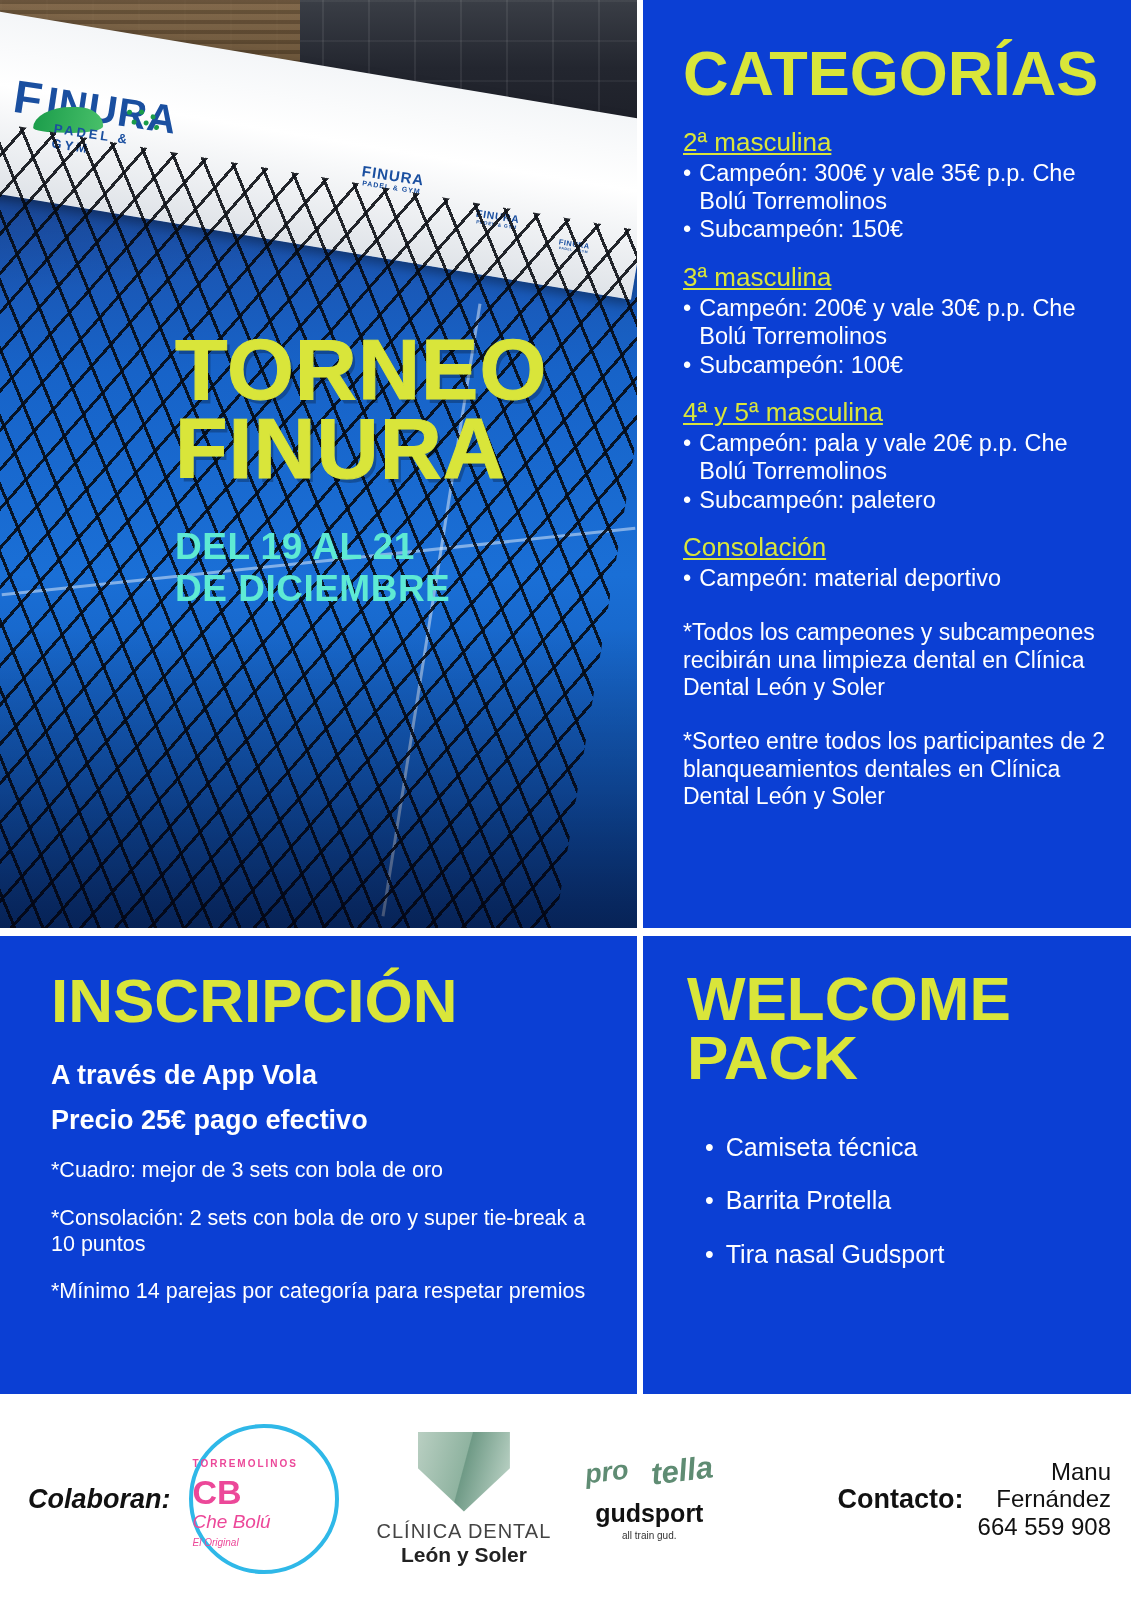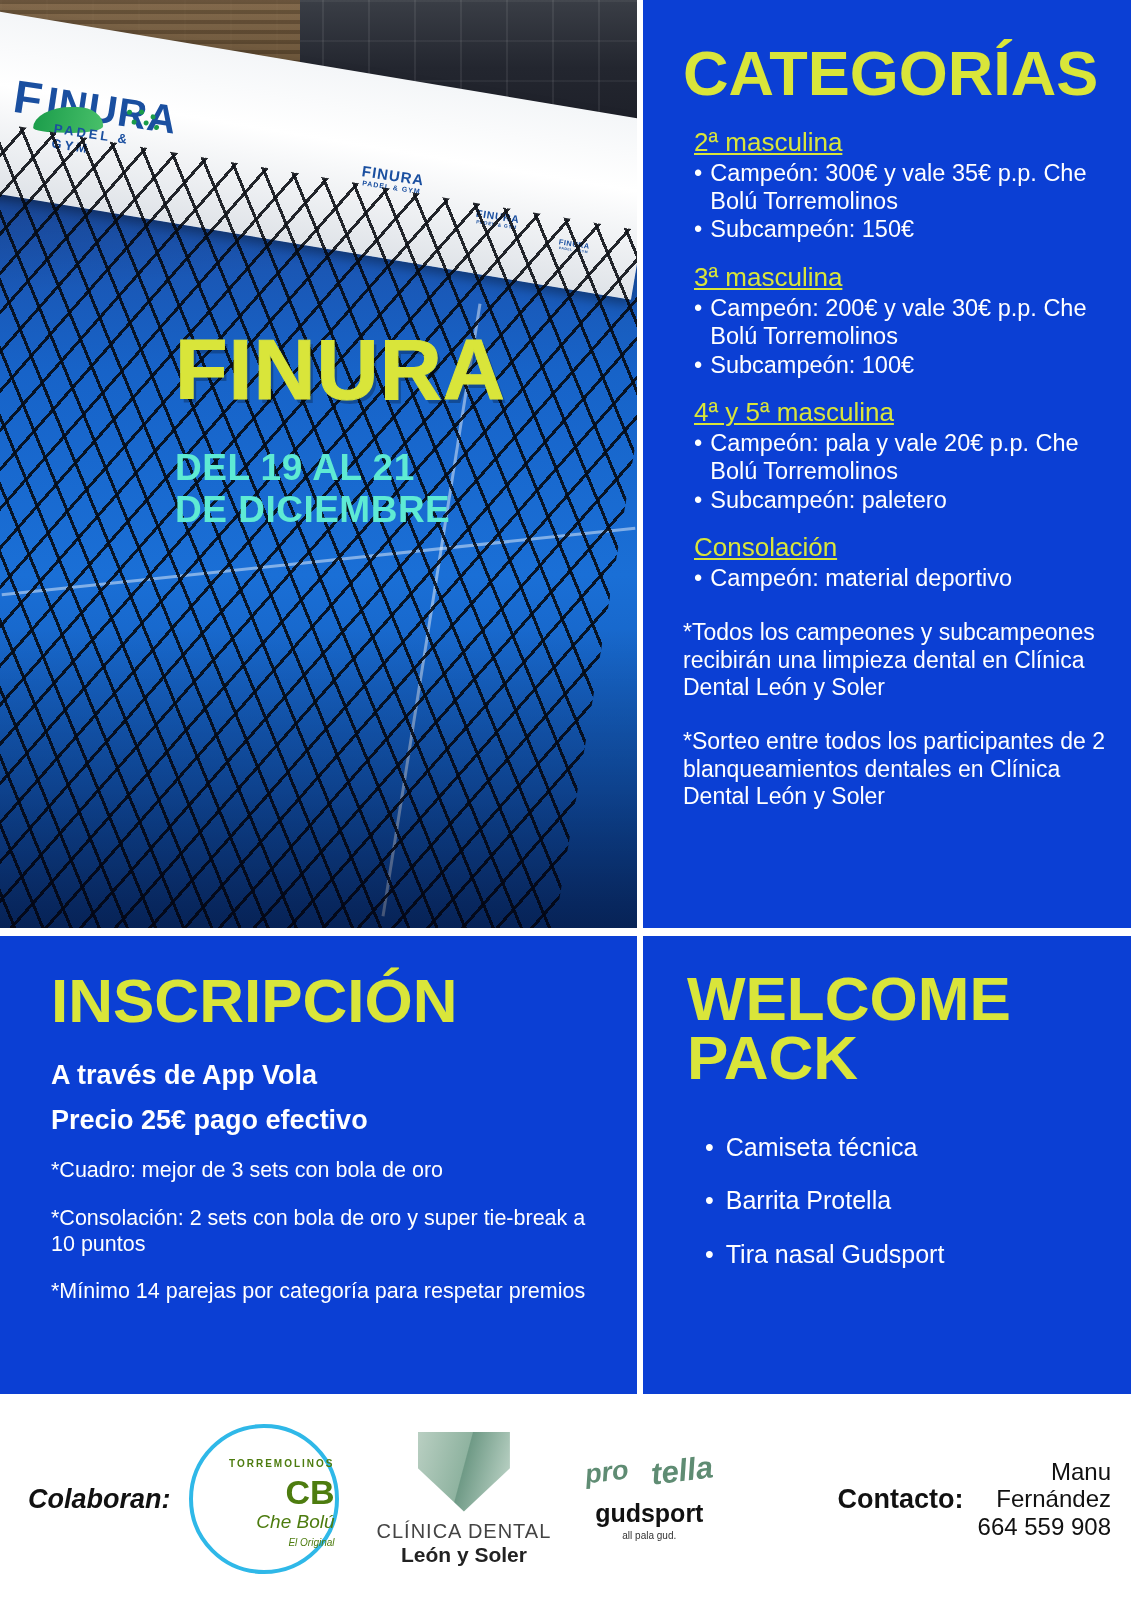--- a/index.html
+++ b/index.html
@@ -150,21 +150,21 @@
     padding: 42px 26px 0 40px;
   }
   .cat-title {
     font-weight: bold;
     font-size: 63px;
     color: #d9e53a;
     letter-spacing: 0px;
     line-height: 1;
     margin-bottom: 22px;
   }
-  .cat-group { margin-bottom: 18px; margin-left: 11px; }
+  .cat-group { margin-bottom: 18px; }
   .cat-head {
     color: #d9e53a;
     font-size: 26px;
     font-weight: normal;
     text-decoration: underline;
     margin-bottom: 2px;
   }
   .cat-li {
     color: #ffffff;
     font-size: 23.5px;
@@ -242,22 +242,22 @@
   }
   .colaboran-label {
     font-weight: bold; font-size: 27px; color: #111;
     margin-left: 28px; margin-right: 18px;
     white-space: nowrap;
     font-style: italic;
   }
   .logo-chebolu {
     width: 150px; height: 150px; border-radius: 50%;
     border: 4px solid #2fb8e8;
-    display: flex; flex-direction: column; align-items: flex-end; justify-content: center;
-    color: #4d7c0f; position: relative; flex: 0 0 auto;
+    display: flex; flex-direction: column; align-items: flex-start; justify-content: center;
+    color: #ec4899; position: relative; flex: 0 0 auto;
   }
   .logo-chebolu .top-arc {
     font-size: 10px; letter-spacing: 2px; font-weight: bold; margin-top: 8px;
   }
   .logo-chebolu .mono { font-size: 34px; font-weight: bold; line-height: 1; margin: 6px 0 2px; }
   .logo-chebolu .name { font-size: 19px; font-style: italic; }
   .logo-chebolu .orig { font-size: 10px; font-style: italic; margin-top: 4px; }
 
   .logo-clinica {
     margin-left: 38px; text-align: center; flex: 0 0 auto;
@@ -333,20 +333,21 @@
         <div class="t">FINURA</div>
         <div class="b">PADEL &amp; GYM</div>
       </div>
     </div>
 
     <div class="net-mesh"></div>
     <div class="net-shadow"></div>
 
     <div class="photo-text">
       <div class="torneo-title">
+        <div>TORNEO</div>
         <div>FINURA</div>
       </div>
       <div class="torneo-dates">
         <div>DEL 19 AL 21</div>
         <div>DE DICIEMBRE</div>
       </div>
     </div>
   </div>
 
   <div class="cat-panel">
@@ -444,21 +445,21 @@
       <div class="l2">León y Soler</div>
     </div>
 
     <div class="logo-protella">
       <div>
         <span class="pro">pro</span>
         <span class="tella">tella</span>
       </div>
       <div class="logo-gud">
         <div class="g">gudsport</div>
-        <div class="s">all pala gud.</div>
+        <div class="s">all train gud.</div>
       </div>
     </div>
 
     <div class="contacto">
       <div class="lbl">Contacto:</div>
       <div class="val">
         <div>Manu</div>
         <div>Fernández</div>
         <div>664 559 908</div>
       </div>

